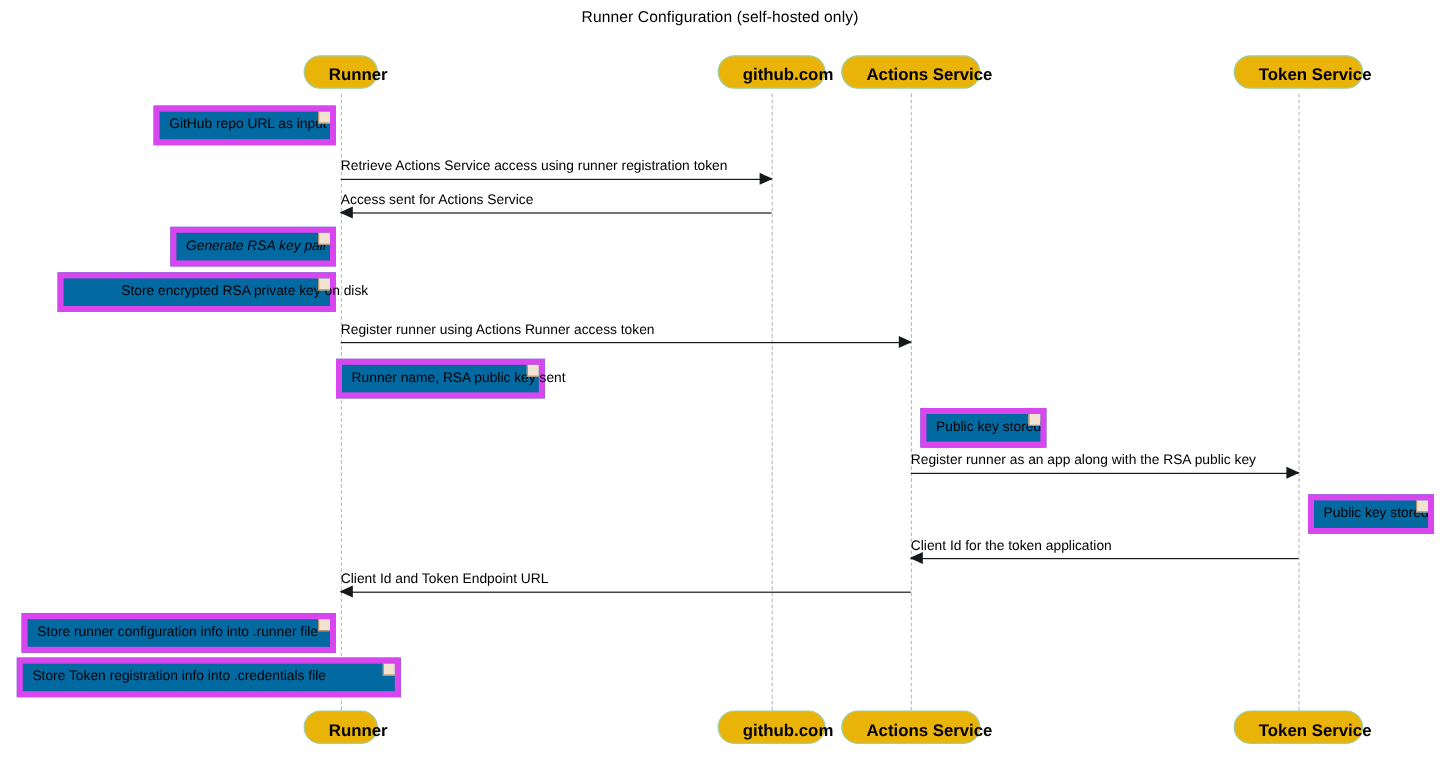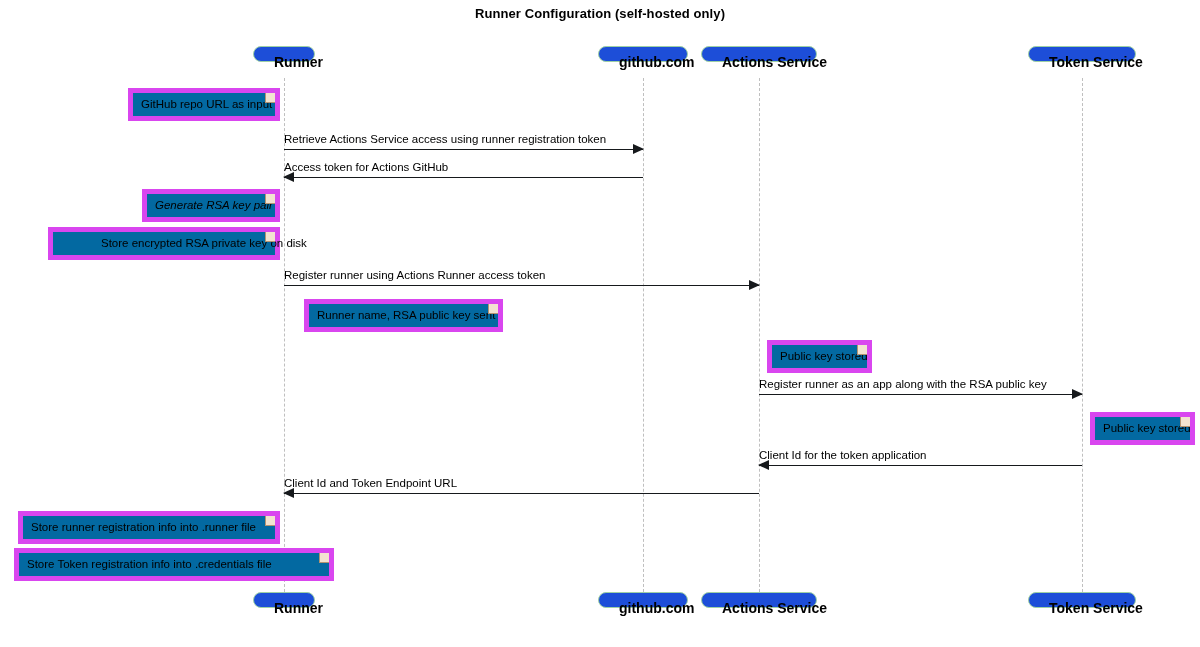--- a/index.html
+++ b/index.html
@@ -18,37 +18,37 @@
     background: #ffffff;
     overflow: hidden;
   }
   #title {
     position: absolute;
     top: 6px;
     left: 0;
     width: 1200px;
     text-align: center;
     font-size: 13px;
-    font-weight: bold;
+    font-weight: normal;
     letter-spacing: 0.1px;
     color: #000000;
   }
   .lifeline {
     position: absolute;
     width: 0;
     border-left: 1px dashed #bfbfbf;
     z-index: 1;
   }
   .participant {
     position: absolute;
     box-sizing: border-box;
-    background: #1d4ed8;
+    background: #eab308;
     border: 1px solid #9ed0a5;
     border-radius: 14px;
-    height: 16px;
+    height: 28px;
     line-height: 30px;
     text-align: center;
     font-size: 14px;
     font-weight: bold;
     color: #000000;
     z-index: 5;
     white-space: nowrap;
     padding-left: 20px;
   }
   .note {
@@ -140,21 +140,21 @@
     </div>
   <div id="messages">
       <div class="msg right" style="left: 284px; top: 149px; width: 359px;">
         <div class="line"></div>
         <div class="head"></div>
         <div class="label">Retrieve Actions Service access using runner registration token</div>
       </div>
       <div class="msg left" style="left: 284px; top: 177px; width: 359px;">
         <div class="line"></div>
         <div class="head"></div>
-        <div class="label">Access token for Actions GitHub</div>
+        <div class="label">Access sent for Actions Service</div>
       </div>
       <div class="msg right" style="left: 284px; top: 285px; width: 475px;">
         <div class="line"></div>
         <div class="head"></div>
         <div class="label">Register runner using Actions Runner access token</div>
       </div>
       <div class="msg right" style="left: 759px; top: 394px; width: 323px;">
         <div class="line"></div>
         <div class="head"></div>
         <div class="label">Register runner as an app along with the RSA public key</div>
@@ -167,20 +167,20 @@
       <div class="msg left" style="left: 284px; top: 493px; width: 475px;">
         <div class="line"></div>
         <div class="head"></div>
         <div class="label">Client Id and Token Endpoint URL</div>
       </div>
     </div>
   <div id="notes">
       <div class="note" style="left: 128px; top: 88px; width: 152px;"><span>GitHub repo URL as input</span><div class="fold"></div></div>
       <div class="note" style="left: 142px; top: 189px; width: 138px; font-style: italic;"><span>Generate RSA key pair</span><div class="fold"></div></div>
       <div class="note" style="left: 48px; top: 227px; width: 232px; padding-left: 48px;"><span>Store encrypted RSA private key on disk</span><div class="fold"></div></div>
-      <div class="note" style="left: 304px; top: 299px; width: 199px;"><span>Runner name, RSA public key sent</span><div class="fold"></div></div>
+      <div class="note" style="left: 280px; top: 299px; width: 174px;"><span>Runner name, RSA public key sent</span><div class="fold"></div></div>
       <div class="note" style="left: 767px; top: 340px; width: 105px;"><span>Public key stored</span><div class="fold"></div></div>
       <div class="note" style="left: 1090px; top: 412px; width: 105px;"><span>Public key stored</span><div class="fold"></div></div>
-      <div class="note" style="left: 18px; top: 511px; width: 262px;"><span>Store runner registration info into .runner file</span><div class="fold"></div></div>
+      <div class="note" style="left: 18px; top: 511px; width: 262px;"><span>Store runner configuration info into .runner file</span><div class="fold"></div></div>
       <div class="note" style="left: 14px; top: 548px; width: 320px;"><span>Store Token registration info into .credentials file</span><div class="fold"></div></div>
     </div>
 
 </div>
 
 </body></html>

